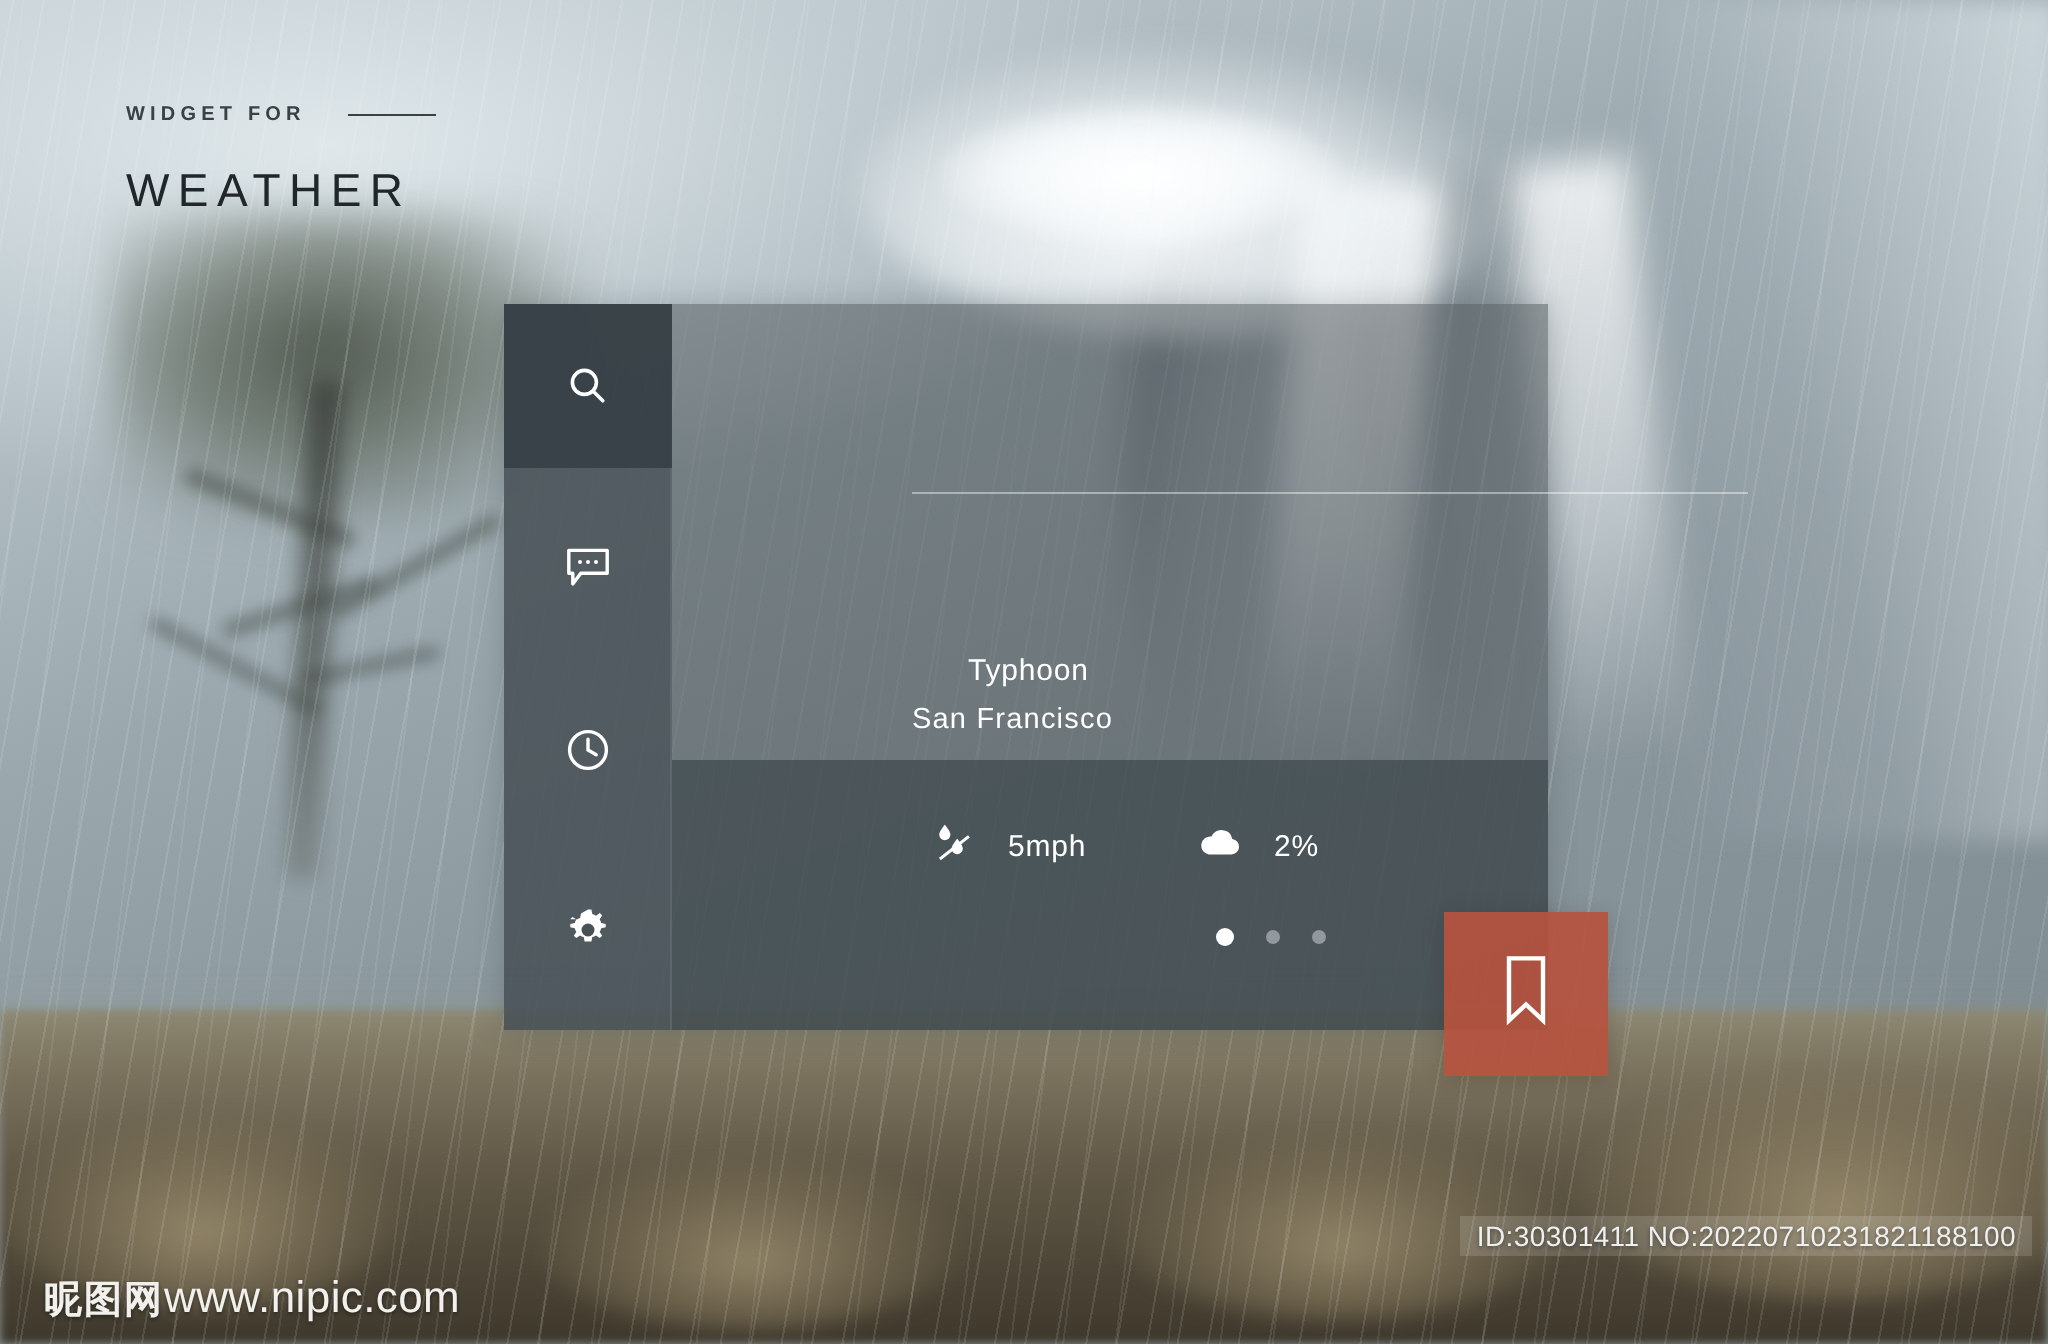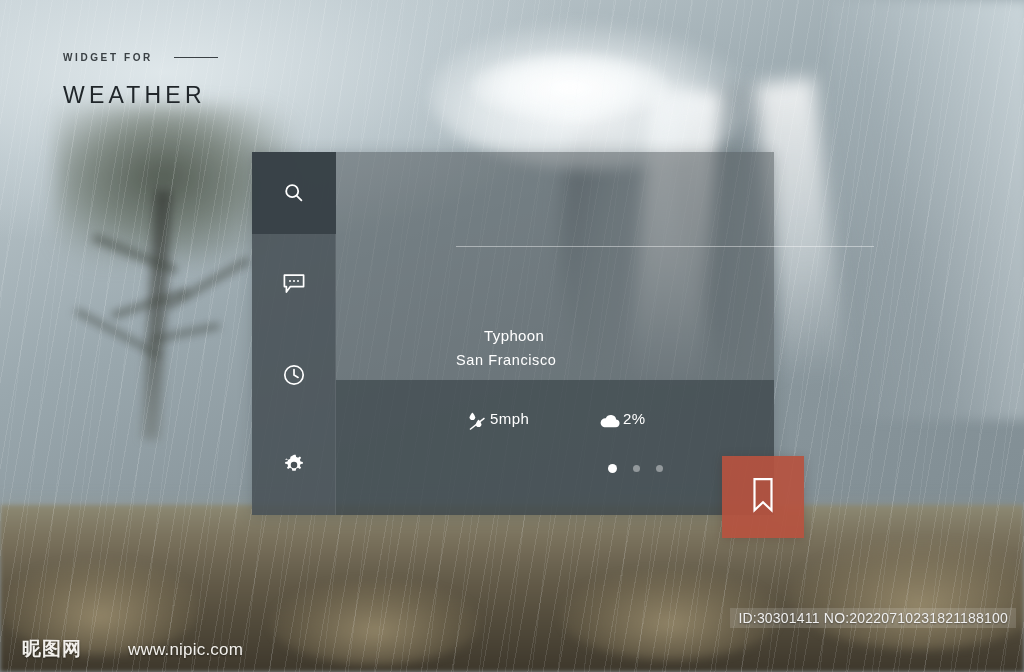--- a/index.html
+++ b/index.html
@@ -178,46 +178,46 @@
     position:absolute; left:232px; top:130px; color:#fff;
     font-size:88px; font-weight:300; letter-spacing:1px; line-height:1;
     white-space:nowrap; font-family:"DejaVu Sans", sans-serif;
   }
   #temp .deg { font-size:52px; vertical-align:super; line-height:1; }
 
   #stats {
     position:absolute; left:130px; top:258px; width:390px;
     display:flex; align-items:center;
   }
-  .stat { display:flex; align-items:flex-start; gap:2px; color:#fff; white-space:nowrap; }
+  .stat { display:flex; align-items:flex-end; gap:16px; color:#fff; white-space:nowrap; }
   .stat .s-ico { width:22px; height:22px; display:flex; align-items:center; justify-content:center; }
   .stat .s-val { font-size:15px; letter-spacing:.4px; }
   .stat.w1 { width:133px; }
   .stat.w2 { width:130px; }
 
   #dots { position:absolute; left:272px; top:312px; display:flex; align-items:center; gap:16px; }
   .dot { border-radius:50%; background:rgba(255,255,255,.40); width:7px; height:7px; }
   .dot.on { background:#ffffff; width:9px; height:9px; }
 
   
   #bookmark {
     position:absolute; left:722px; top:456px; width:82px; height:82px;
     background:rgba(182,82,63,.92);
     display:flex; align-items:center; justify-content:center;
     box-shadow:0 2px 10px rgba(60,30,25,.22);
   }
 
   
   #wm-left {
     position:absolute; left:22px; top:636px;
-    display:flex; align-items:baseline; gap:22px;
+    display:flex; align-items:baseline; gap:0;
     color:#f2f0ec; text-shadow:0 1px 2px rgba(0,0,0,.45);
   }
   #wm-left .cn { font-size:19px; font-family:"DejaVu Sans", sans-serif; letter-spacing:1px; font-weight:700; }
-  #wm-left .url { font-size:17px; letter-spacing:.2px;margin-left:24px; }
+  #wm-left .url { font-size:22px; letter-spacing:.2px; }
   #wm-right {
     position:absolute; right:8px; top:608px;
     background:rgba(255,255,255,.14);
     padding:2px 8px;
     color:#efefef; font-size:14px; letter-spacing:.2px;
     text-shadow:0 1px 2px rgba(0,0,0,.4);
     white-space:nowrap;
   }
 </style>
 </head>

